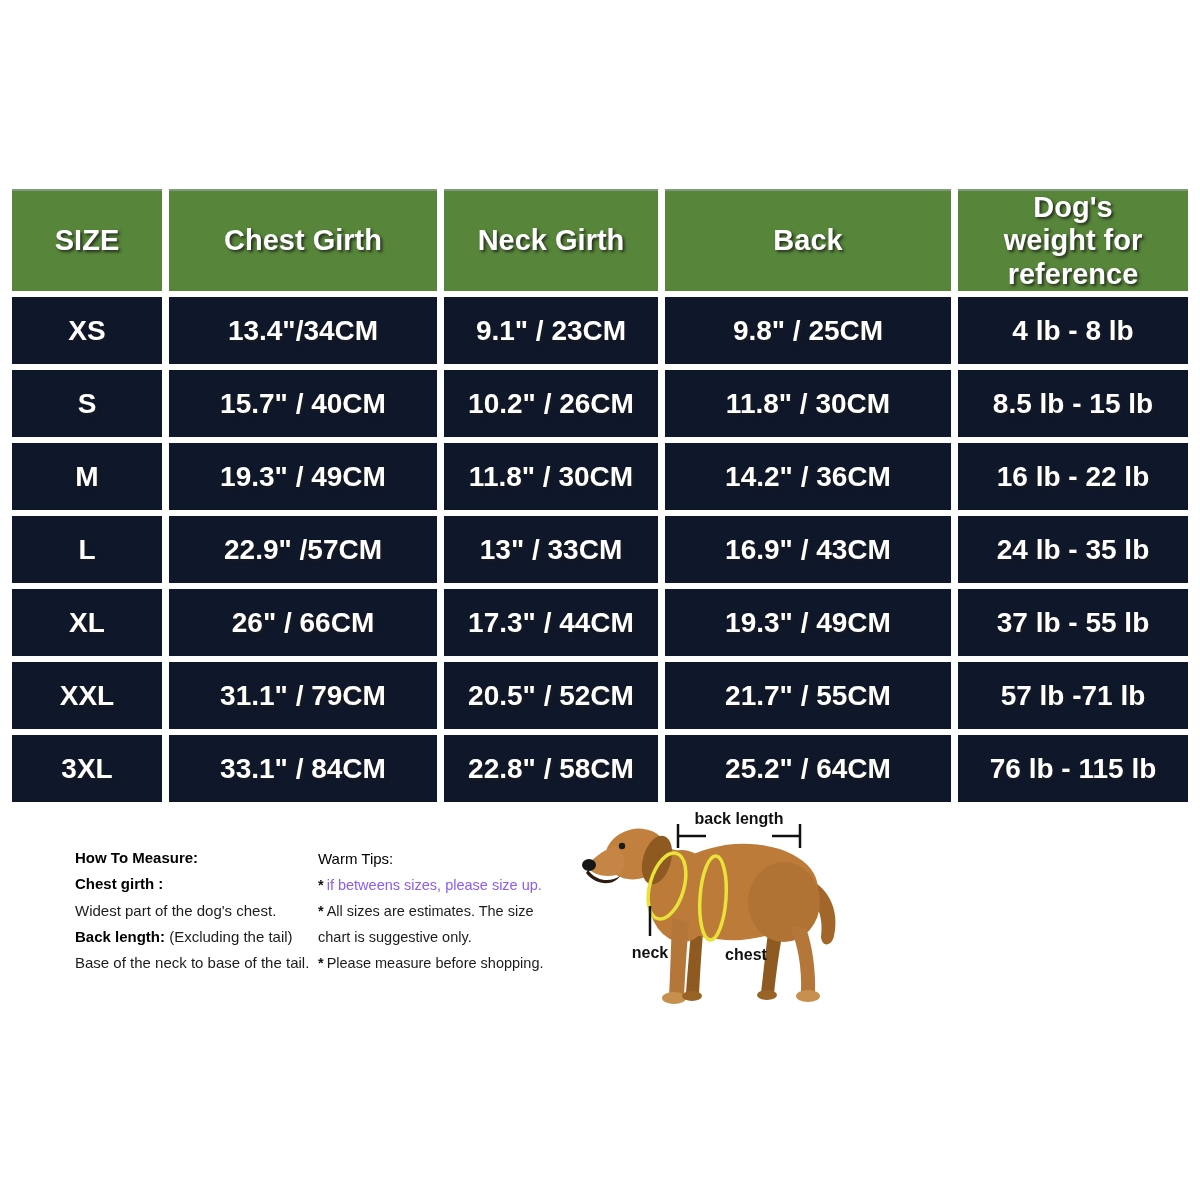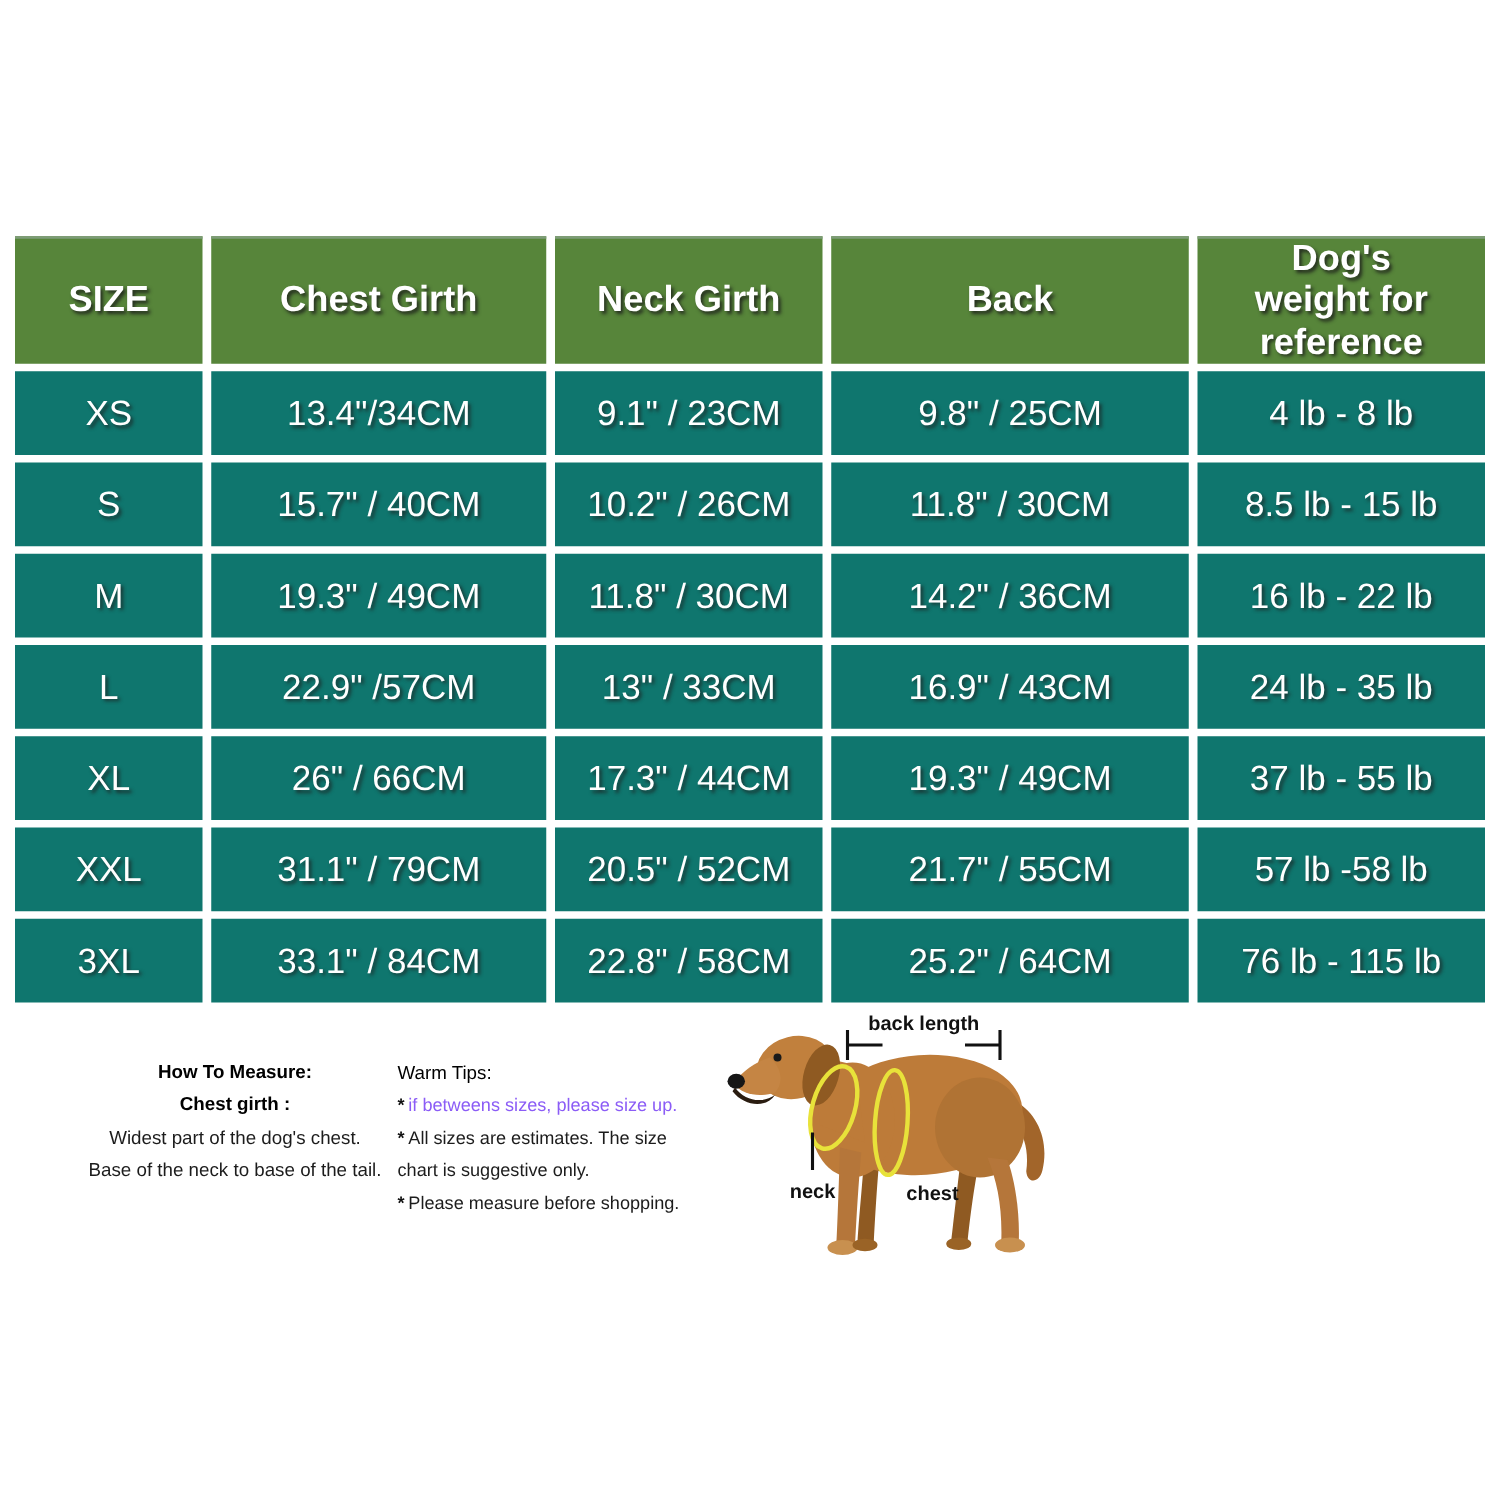--- a/index.html
+++ b/index.html
@@ -16,31 +16,31 @@
     table-layout:fixed;
   }
   table.size-table th {
     background:#57853a; color:#fff; height:92px;
     font-size:29px; font-weight:bold; text-align:center; vertical-align:middle;
     text-shadow:2px 2px 3px rgba(25,25,25,0.8);
     padding:12px 8px; line-height:1.15;
     border-top:2px solid #7d9c78;
   }
   table.size-table td {
-    background:#0f766e; color:#fff; height:67px;
-    font-size:28px; font-weight:normal; text-align:center; vertical-align:middle;
+    background:#0f172a; color:#fff; height:67px;
+    font-size:28px; font-weight:bold; text-align:center; vertical-align:middle;
     text-shadow:2px 2px 3px rgba(30,30,30,0.75);
     white-space:nowrap;
     margin-top:37px;
   }
 
   
   .howto {
-    position:absolute; left:58px; top:845px; width:260px;
-    font-size:15px; color:#1c1c1c; line-height:1.75; white-space:nowrap;text-align:center;
+    position:absolute; left:75px; top:845px; width:260px;
+    font-size:15px; color:#1c1c1c; line-height:1.75; white-space:nowrap;
   }
   .howto .b { font-weight:bold; color:#000; }
   .tips {
     position:absolute; left:318px; top:845px; width:245px;
     font-size:14.5px; color:#1c1c1c; line-height:1.8;
   }
   .tips .b { font-weight:normal; color:#000; font-size:15px; }
   .tip-green { color:#8b5cf6; }
   .tips .bullet { color:#111; font-weight:bold; margin-right:3px; }
 
@@ -105,36 +105,37 @@
         <td>26" / 66CM</td>
         <td>17.3" / 44CM</td>
         <td>19.3" / 49CM</td>
         <td>37 lb - 55 lb</td>
       </tr>
       <tr>
         <td>XXL</td>
         <td>31.1" / 79CM</td>
         <td>20.5" / 52CM</td>
         <td>21.7" / 55CM</td>
-        <td>57 lb -58 lb</td>
+        <td>57 lb -71 lb</td>
       </tr>
       <tr>
         <td>3XL</td>
         <td>33.1" / 84CM</td>
         <td>22.8" / 58CM</td>
         <td>25.2" / 64CM</td>
         <td>76 lb - 115 lb</td>
       </tr>
     </tbody>
   </table>
 
   <div class="howto">
     <div class="b">How To Measure:</div>
     <div class="b">Chest girth :</div>
     <div>Widest part of the dog's chest.</div>
+    <div><span class="b">Back length:</span><span> (Excluding the tail)</span></div>
     <div>Base of the neck to base of the tail.</div>
   </div>
 
   <div class="tips">
     <div class="b">Warm Tips:</div>
     <div><span class="bullet">*</span><span class="tip-green">if betweens sizes, please size up.</span></div>
     <div><span class="bullet">*</span><span>All sizes are estimates. The size chart is suggestive only.</span></div>
     <div><span class="bullet">*</span><span>Please measure before shopping.</span></div>
   </div>
 

